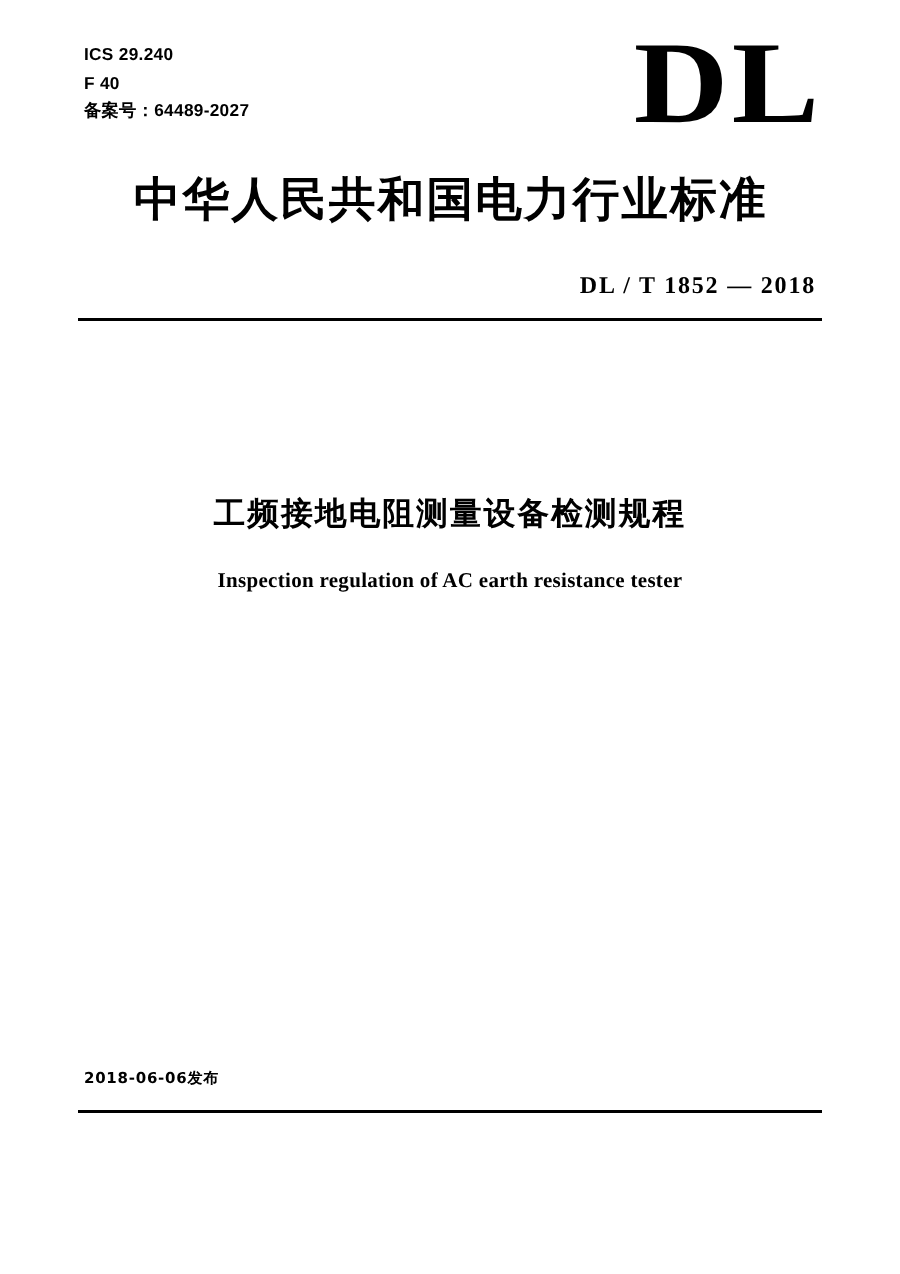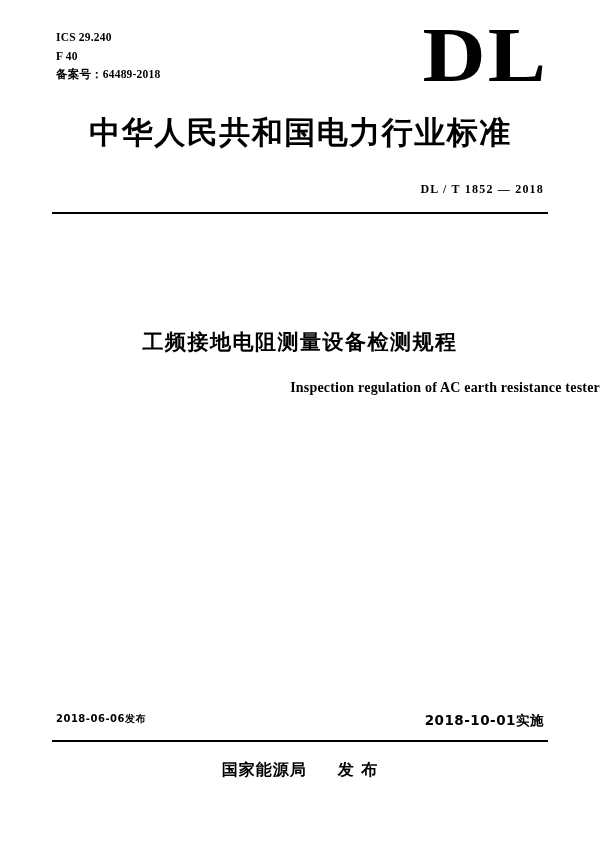--- a/index.html
+++ b/index.html
@@ -19,21 +19,21 @@
     background: #fff;
     box-sizing: border-box;
     overflow: hidden;
   }
 
   
   .ics-block {
     position: absolute;
     left: 56px;
     top: 28px;
-    font-family: Liberation Serif, serif;
+    font-family: Liberation Sans, sans-serif;
     font-weight: bold;
     font-size: 11.5px;
     line-height: 1.62;
     letter-spacing: 0.2px;
   }
   .ics-block div {
     white-space: nowrap;
   }
 
   
@@ -65,21 +65,21 @@
     white-space: nowrap;
   }
 
   
   .std-number {
     position: absolute;
     right: 56px;
     top: 182px;
     font-family: "Liberation Serif", serif;
     font-weight: bold;
-    font-size: 12px;
+    font-size: 16px;
     letter-spacing: 1.2px;
     white-space: nowrap;
   }
 
   
   .rule-top {
     position: absolute;
     left: 52px;
     right: 52px;
     top: 212px;
@@ -98,21 +98,21 @@
     font-weight: bold;
     font-size: 21px;
     letter-spacing: 1.5px;
     white-space: nowrap;
   }
   .doc-title-en {
     position: absolute;
     left: 0;
     right: 0;
     top: 380px;
-    text-align: right;
+    text-align: center;
     font-family: "Liberation Serif", serif;
     font-weight: bold;
     font-size: 14px;
     letter-spacing: 0.2px;
     white-space: nowrap;
   }
 
   
   .date-issue {
     position: absolute;
@@ -160,38 +160,32 @@
   }
 </style>
 </head>
 <body>
 
 <div class="page">
 
   <div class="ics-block">
     <div>ICS 29.240</div>
     <div>F 40</div>
-    <div>备案号：64489-2018</div>
+    <div>备案号：64489-2027</div>
   </div>
 
   <div class="dl-logo">DL</div>
 
   <div class="std-title">中华人民共和国电力行业标准</div>
 
   <div class="std-number">DL / T 1852 — 2018</div>
 
   <div class="rule-top"></div>
 
   <div class="doc-title-cn">工频接地电阻测量设备检测规程</div>
   <div class="doc-title-en">Inspection regulation of AC earth resistance tester</div>
 
   <div class="date-issue">2018-06-06发布</div>
-  <div class="date-effective">2018-10-01实施</div>
 
   <div class="rule-bottom"></div>
 
-  <div class="publisher">
-    <span>国家能源局</span>
-    <span class="gap"></span>
-    <span>发 布</span>
-  </div>
 
 </div>
 
 </body></html>

